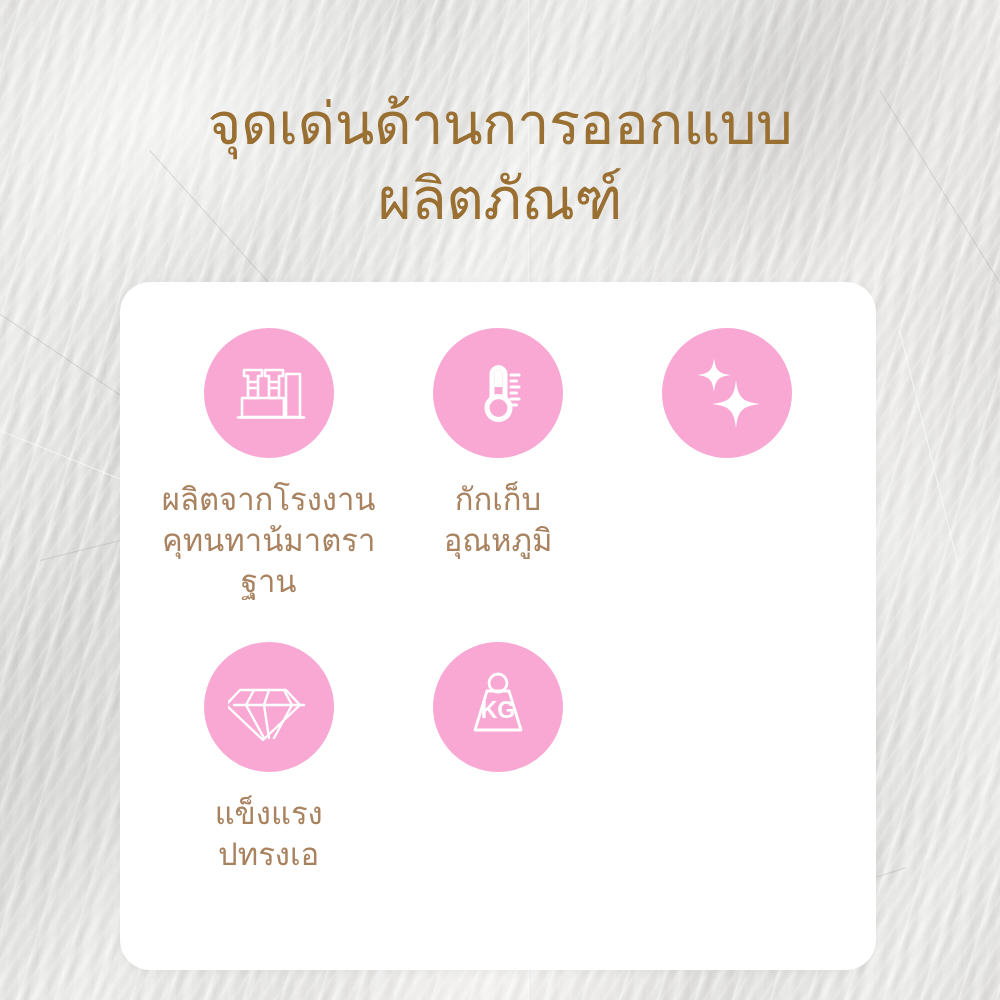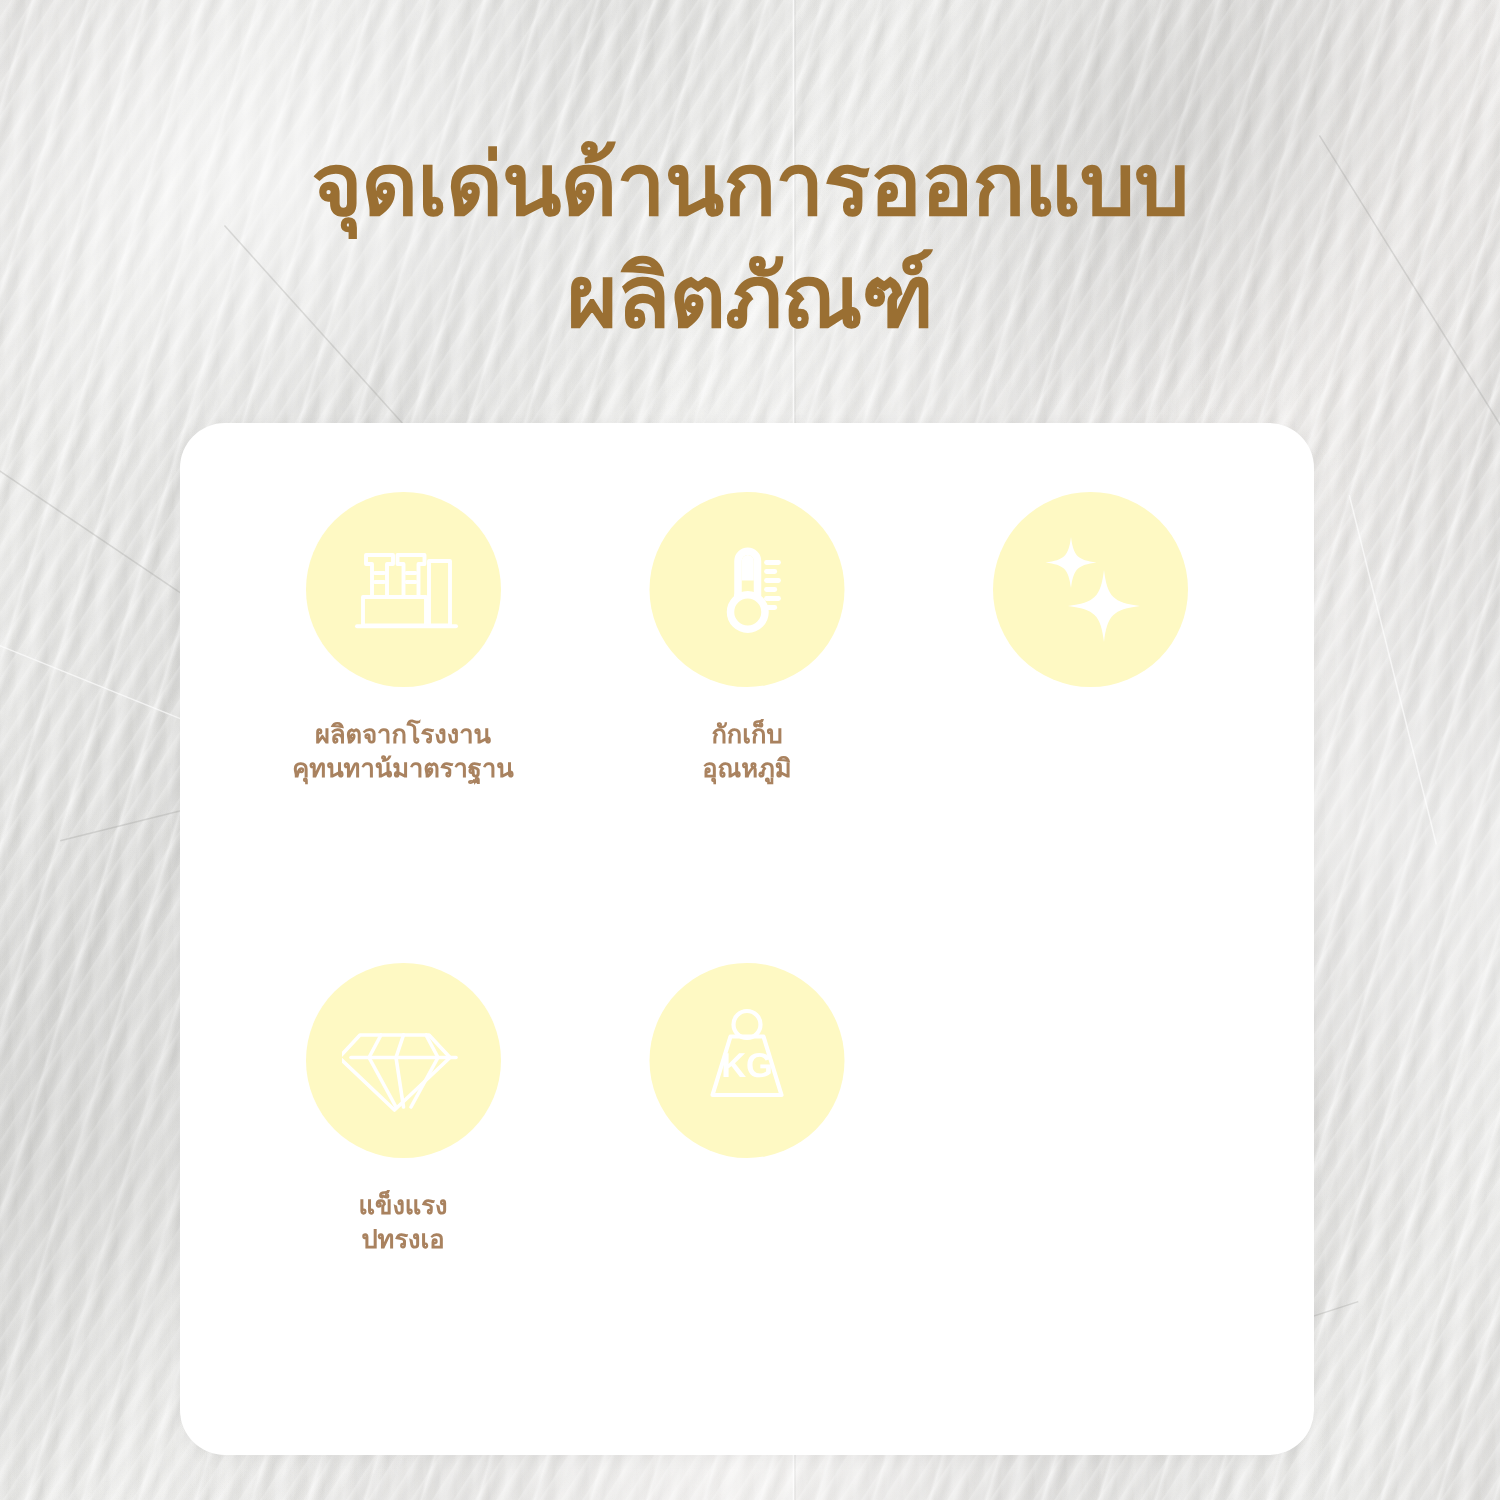--- a/index.html
+++ b/index.html
@@ -96,21 +96,21 @@
 
   
   .title-block {
     position: absolute;
     left: 0; right: 0;
     top: 86px;
     text-align: center;
     z-index: 4;
   }
   .title-line {
-    font-weight: bold;
+    font-weight: normal;
     font-size: 58px;
     line-height: 1.30;
     letter-spacing: -0.5px;
     color: #9a6f32;
     white-space: nowrap;
   }
 
   
   .card {
     position: absolute;
@@ -139,33 +139,33 @@
   .feature {
     display: flex;
     flex-direction: column;
     align-items: center;
   }
   .feature.row2 { margin-top: 6px; }
   .icon-circle {
     width: 130px;
     height: 130px;
     border-radius: 50%;
-    background: #fef9c3;
+    background: #f9a8d4;
     display: flex;
     align-items: center;
     justify-content: center;
     flex: none;
   }
   .icon-circle svg { display: block; }
   .feature-label {
     margin-top: 21px;
     text-align: center;
     color: #a9825f;
-    font-weight: bold;
-    font-size: 17px;
+    font-weight: normal;
+    font-size: 31px;
     line-height: 1.33;
   }
   .feature-label .l2 { display: block; }
 </style>
 </head>
 <body>
 
 <div id="poster">
 
   <div class="bg-base"></div>

